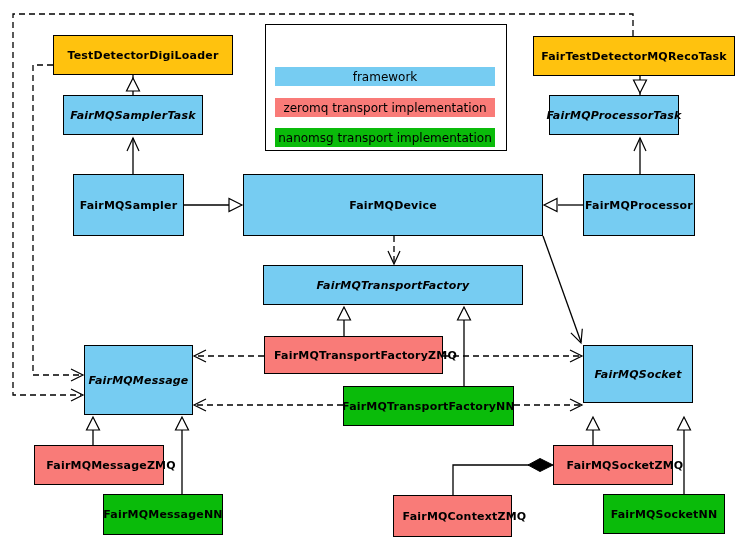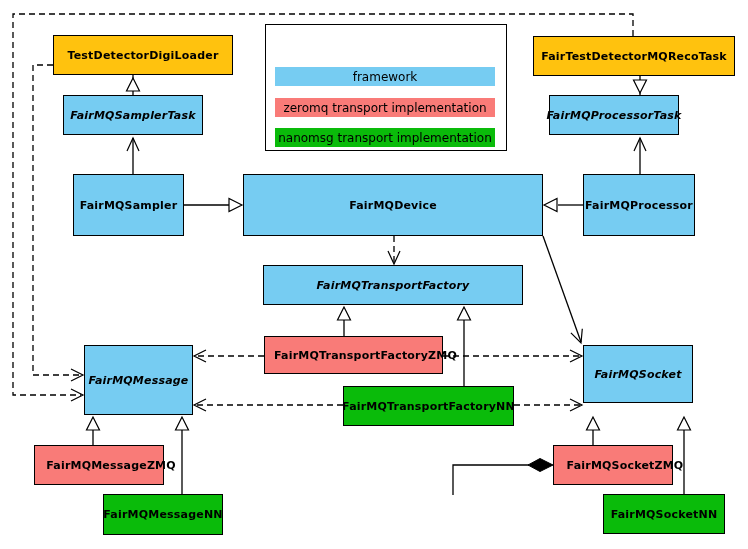--- a/index.html
+++ b/index.html
@@ -200,14 +200,17 @@
   </div>
   <div class="node nn" style="left:103px;top:494px;width:120px;height:41px">
     <span>FairMQMessageNN</span>
   </div>
   <div class="node zmq" style="left:553px;top:445px;width:120px;height:40px">
     <span>FairMQSocketZMQ</span>
   </div>
   <div class="node nn" style="left:603px;top:494px;width:122px;height:40px">
     <span>FairMQSocketNN</span>
   </div>
+  <div class="node zmq" style="left:393px;top:495px;width:119px;height:42px">
+    <span>FairMQContextZMQ</span>
+  </div>
 
 </div>
 
 </body></html>

